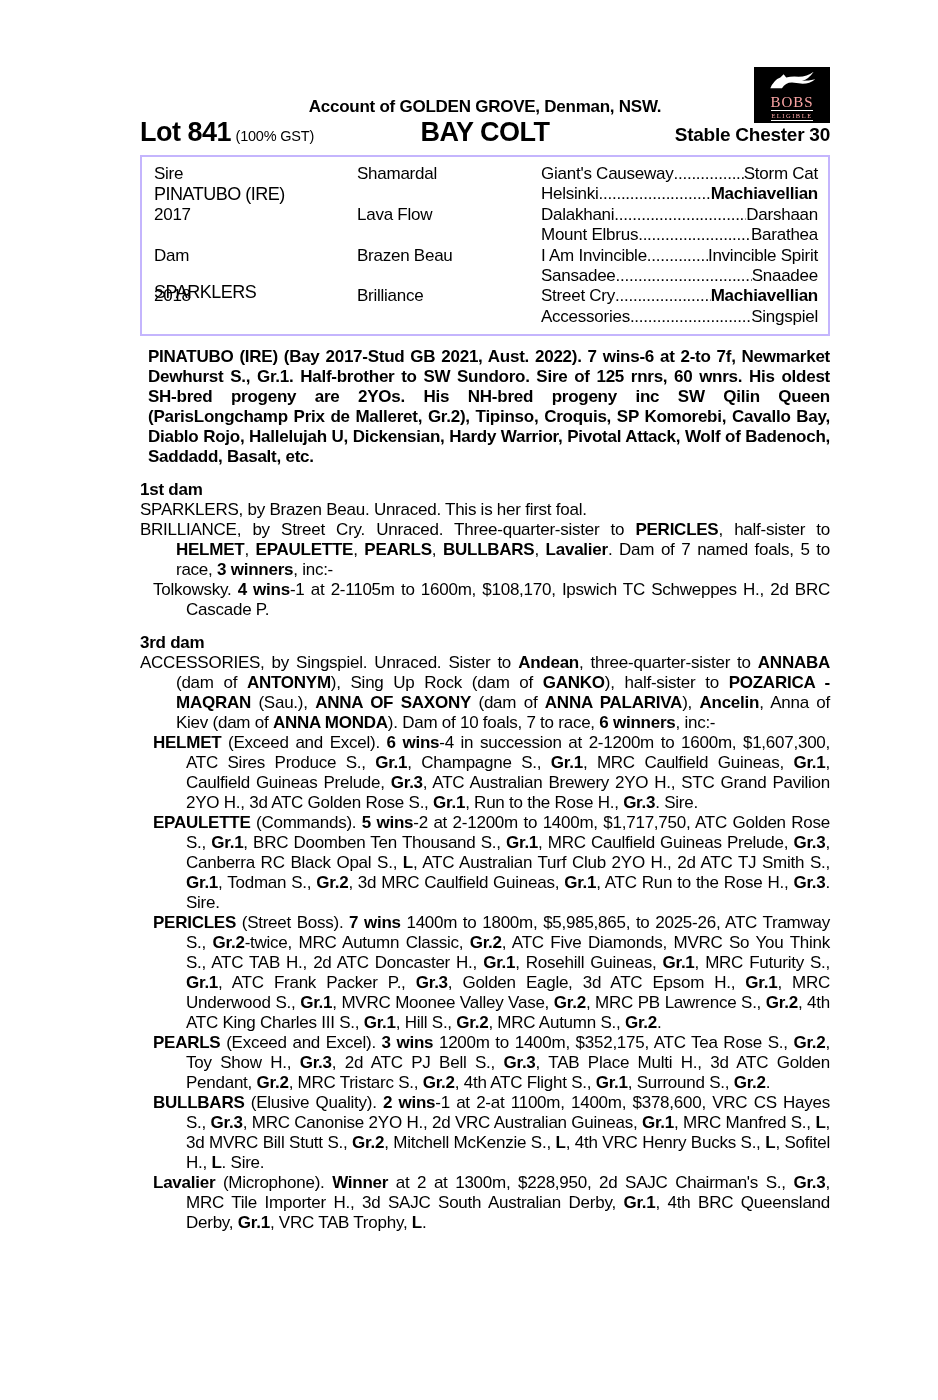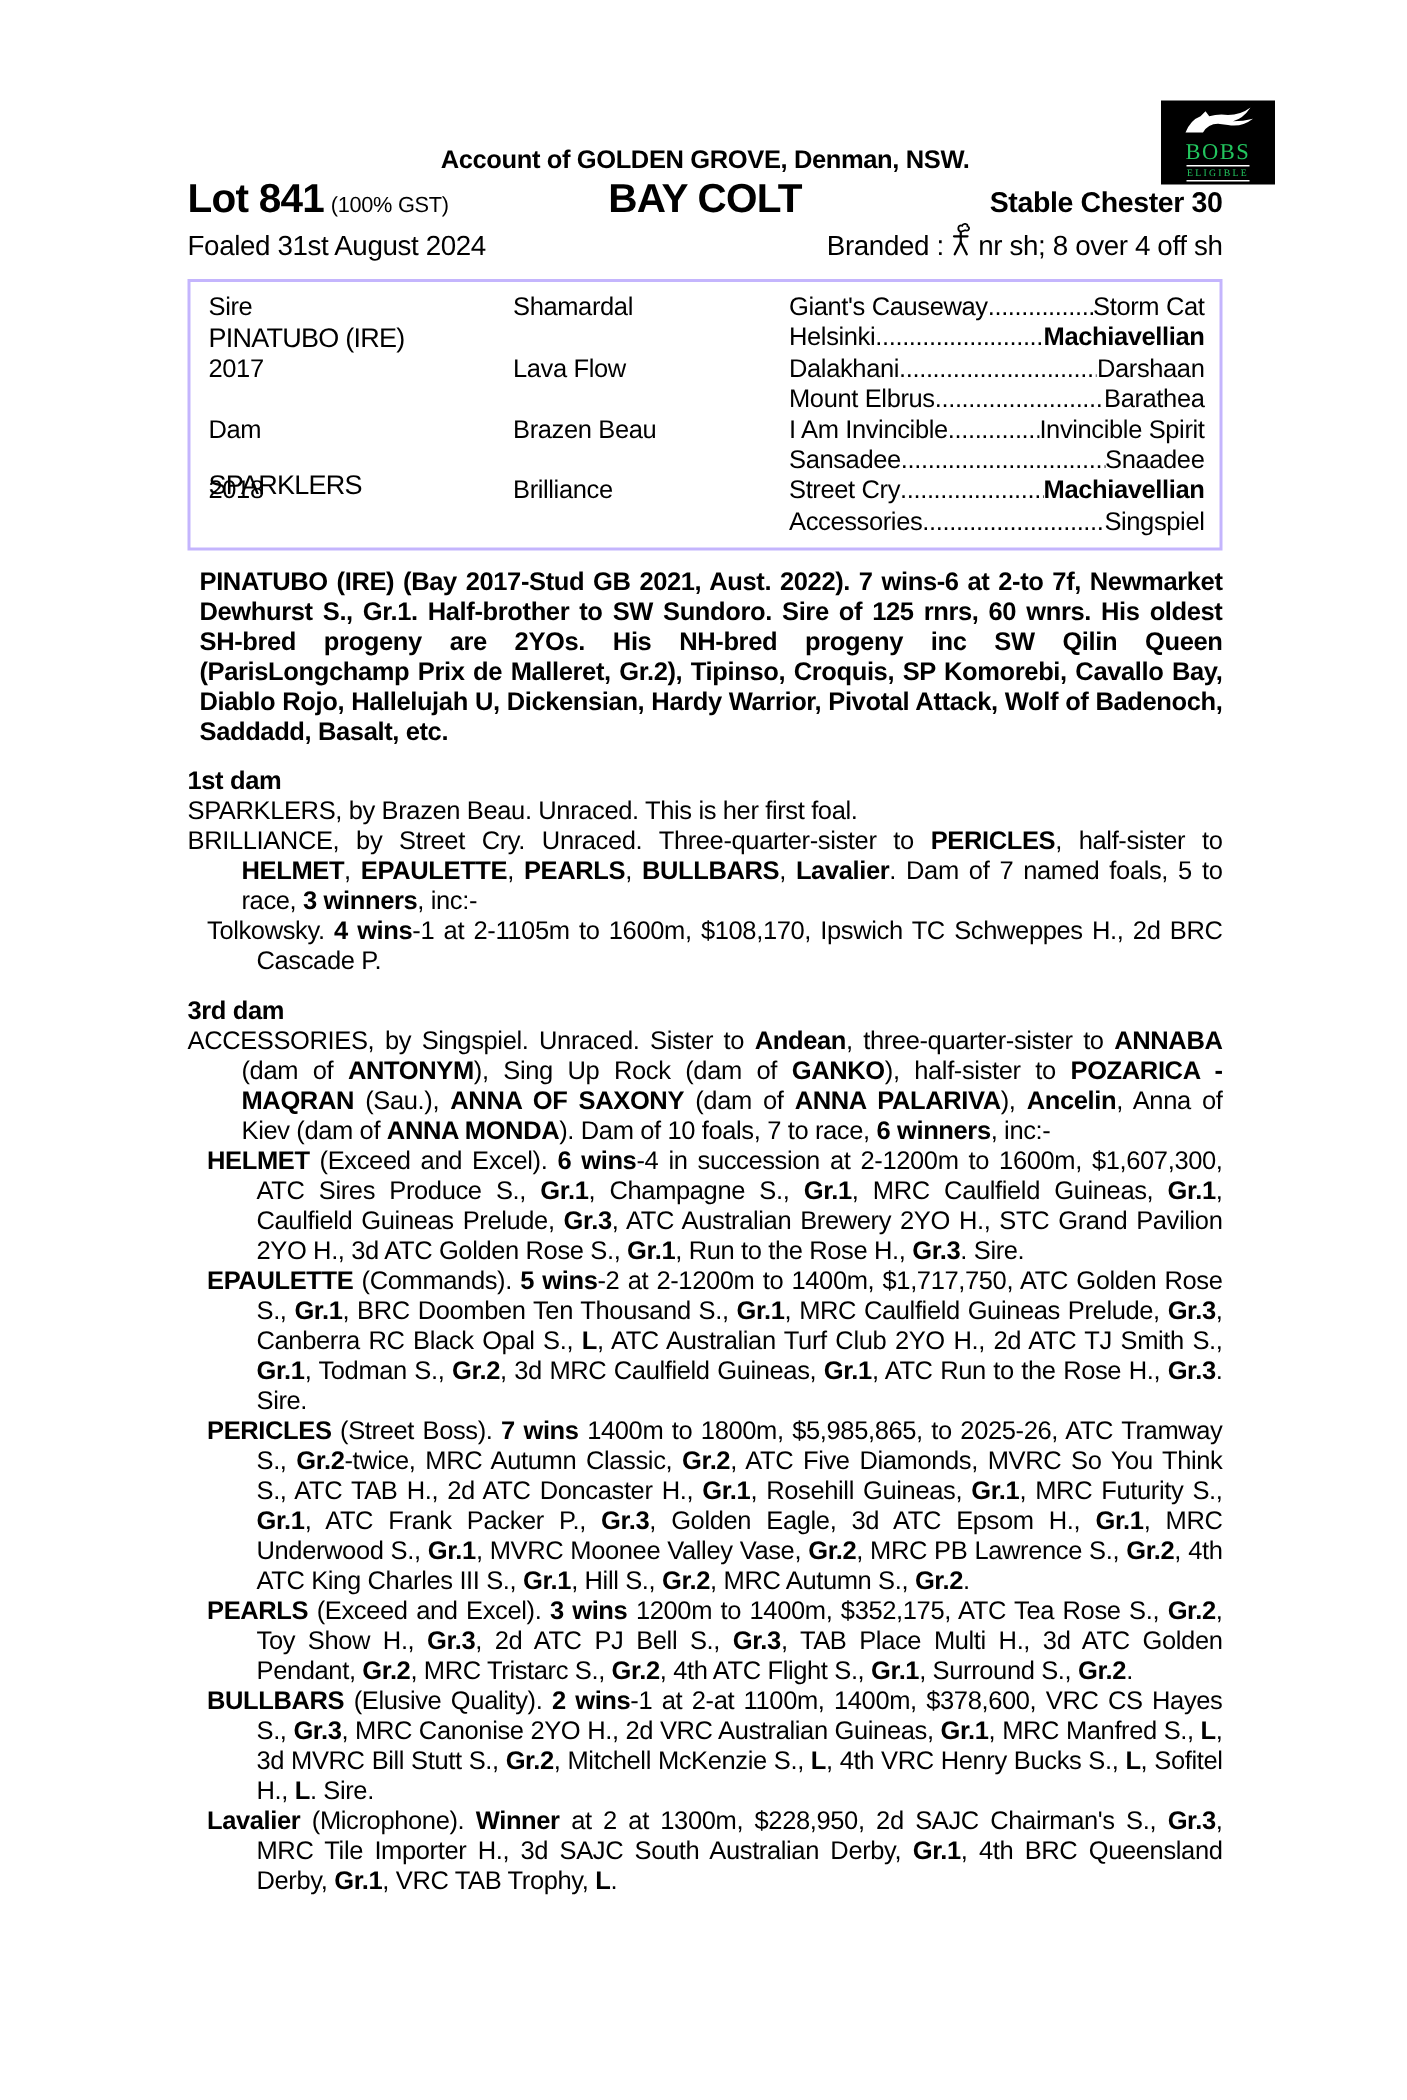--- a/index.html
+++ b/index.html
@@ -1,37 +1,37 @@
 <!DOCTYPE html>
 <html><head>
 <meta charset="utf-8">
 <style>
   html,body{margin:0;padding:0;}
   body{
     width:938px;height:1400px;background:#ffffff;color:#000;
     font-family:"Liberation Sans",sans-serif;font-size:17px;line-height:20px;
     letter-spacing:-0.25px;overflow:hidden;position:relative;
   }
-  .content{position:absolute;left:125px;top:0;width:690px;}
+  .content{position:absolute;left:140px;top:0;width:690px;}
   b{font-weight:bold;}
 
   
   .account{margin-top:97px;text-align:center;font-weight:bold;font-size:17px;}
   .lot-row{display:grid;grid-template-columns:1fr auto 1fr;align-items:baseline;margin-top:5px;}
   .lot-label{font-size:27px;font-weight:bold;letter-spacing:-0.5px;}
   .gst{font-size:14.5px;font-weight:normal;letter-spacing:-0.2px;}
   .colt-title{font-size:27px;font-weight:bold;letter-spacing:-0.5px;text-align:center;}
   .stable{font-size:19px;font-weight:bold;justify-self:end;}
   .foaled-row{display:flex;justify-content:space-between;align-items:baseline;font-size:18.5px;margin-top:3px;}
   .branded{display:flex;align-items:center;gap:4px;}
   .brand-glyph{position:relative;top:-2px;}
 
   
-  .bobs{position:absolute;left:754px;top:67px;width:76px;height:56px;background:#000;color:#22c55e;
-        display:flex;flex-direction:column;align-items:center;justify-content:center;margin-left:20px;}
+  .bobs{position:absolute;left:754px;top:67px;width:76px;height:56px;background:#000;color:#fca5a5;
+        display:flex;flex-direction:column;align-items:center;justify-content:center;}
   .bobs-word{font-family:"Liberation Serif",serif;font-size:15px;letter-spacing:1px;line-height:14px;}
   .bobs-sub{font-family:"Liberation Serif",serif;font-size:6.5px;letter-spacing:1.5px;line-height:7px;
             border-top:1px solid #fff;border-bottom:1px solid #fff;padding:1px 0;margin-top:1px;}
 
   
   .ped-table{margin-top:9px;border:2px solid #c4b5fd;padding:7px 10px 7px 12px;
              display:grid;grid-template-columns:203px 184px 1fr;grid-auto-rows:20.4px;}
   .ped-cell{white-space:nowrap;}
   .ped-name{font-weight:normal;font-size:18px;letter-spacing:-0.5px;}
   .lead{grid-column:3;display:flex;align-items:baseline;min-width:0;}
@@ -67,38 +67,20 @@
 
   <div class="lot-row">
     <div>
       <span class="lot-label">Lot 841</span>
       <span class="gst">(100% GST)</span>
     </div>
     <div class="colt-title">BAY COLT</div>
     <div class="stable">Stable Chester 30</div>
   </div>
 
-  <div class="foaled-row">
-    <span>Foaled 31st August 2024</span>
-    <span class="branded">
-      <span>Branded :</span>
-      <span class="brand-glyph">
-        <svg width="15" height="23" viewBox="0 0 15 23">
-          <g stroke="#000" stroke-width="1.5" fill="none" stroke-linecap="round">
-            <path d="M7.5 7 L7.5 13.5"></path>
-            <path d="M7.5 13.5 L3.5 21.5"></path>
-            <path d="M7.5 13.5 L11.5 21.5"></path>
-            <path d="M3 9.5 L12 9.5"></path>
-          </g>
-          <path d="M7.5 6.5 C5 5.5 5.5 1.5 8.5 2.5 C9 0.5 12.5 1 12 3 C14 3.5 13 6.5 10.5 5.5 Z" fill="none" stroke="#000" stroke-width="1.2"></path>
-        </svg>
-      </span>
-      <span>nr sh; 8 over 4 off sh</span>
-    </span>
-  </div>
 
   <div class="ped-table">
     <span class="ped-cell" style="grid-column:1;grid-row:1;">Sire</span>
     <span class="ped-cell ped-name" style="grid-column:1;grid-row:2;">PINATUBO (IRE)</span>
     <span class="ped-cell" style="grid-column:1;grid-row:3;">2017</span>
     <span class="ped-cell" style="grid-column:1;grid-row:5;">Dam</span>
     <span class="ped-cell ped-name" style="grid-column:1;grid-row:6;margin-top:16px;">SPARKLERS</span>
     <span class="ped-cell" style="grid-column:1;grid-row:7;">2018</span>
 
     <span class="ped-cell" style="grid-column:2;grid-row:1;">Shamardal</span>

